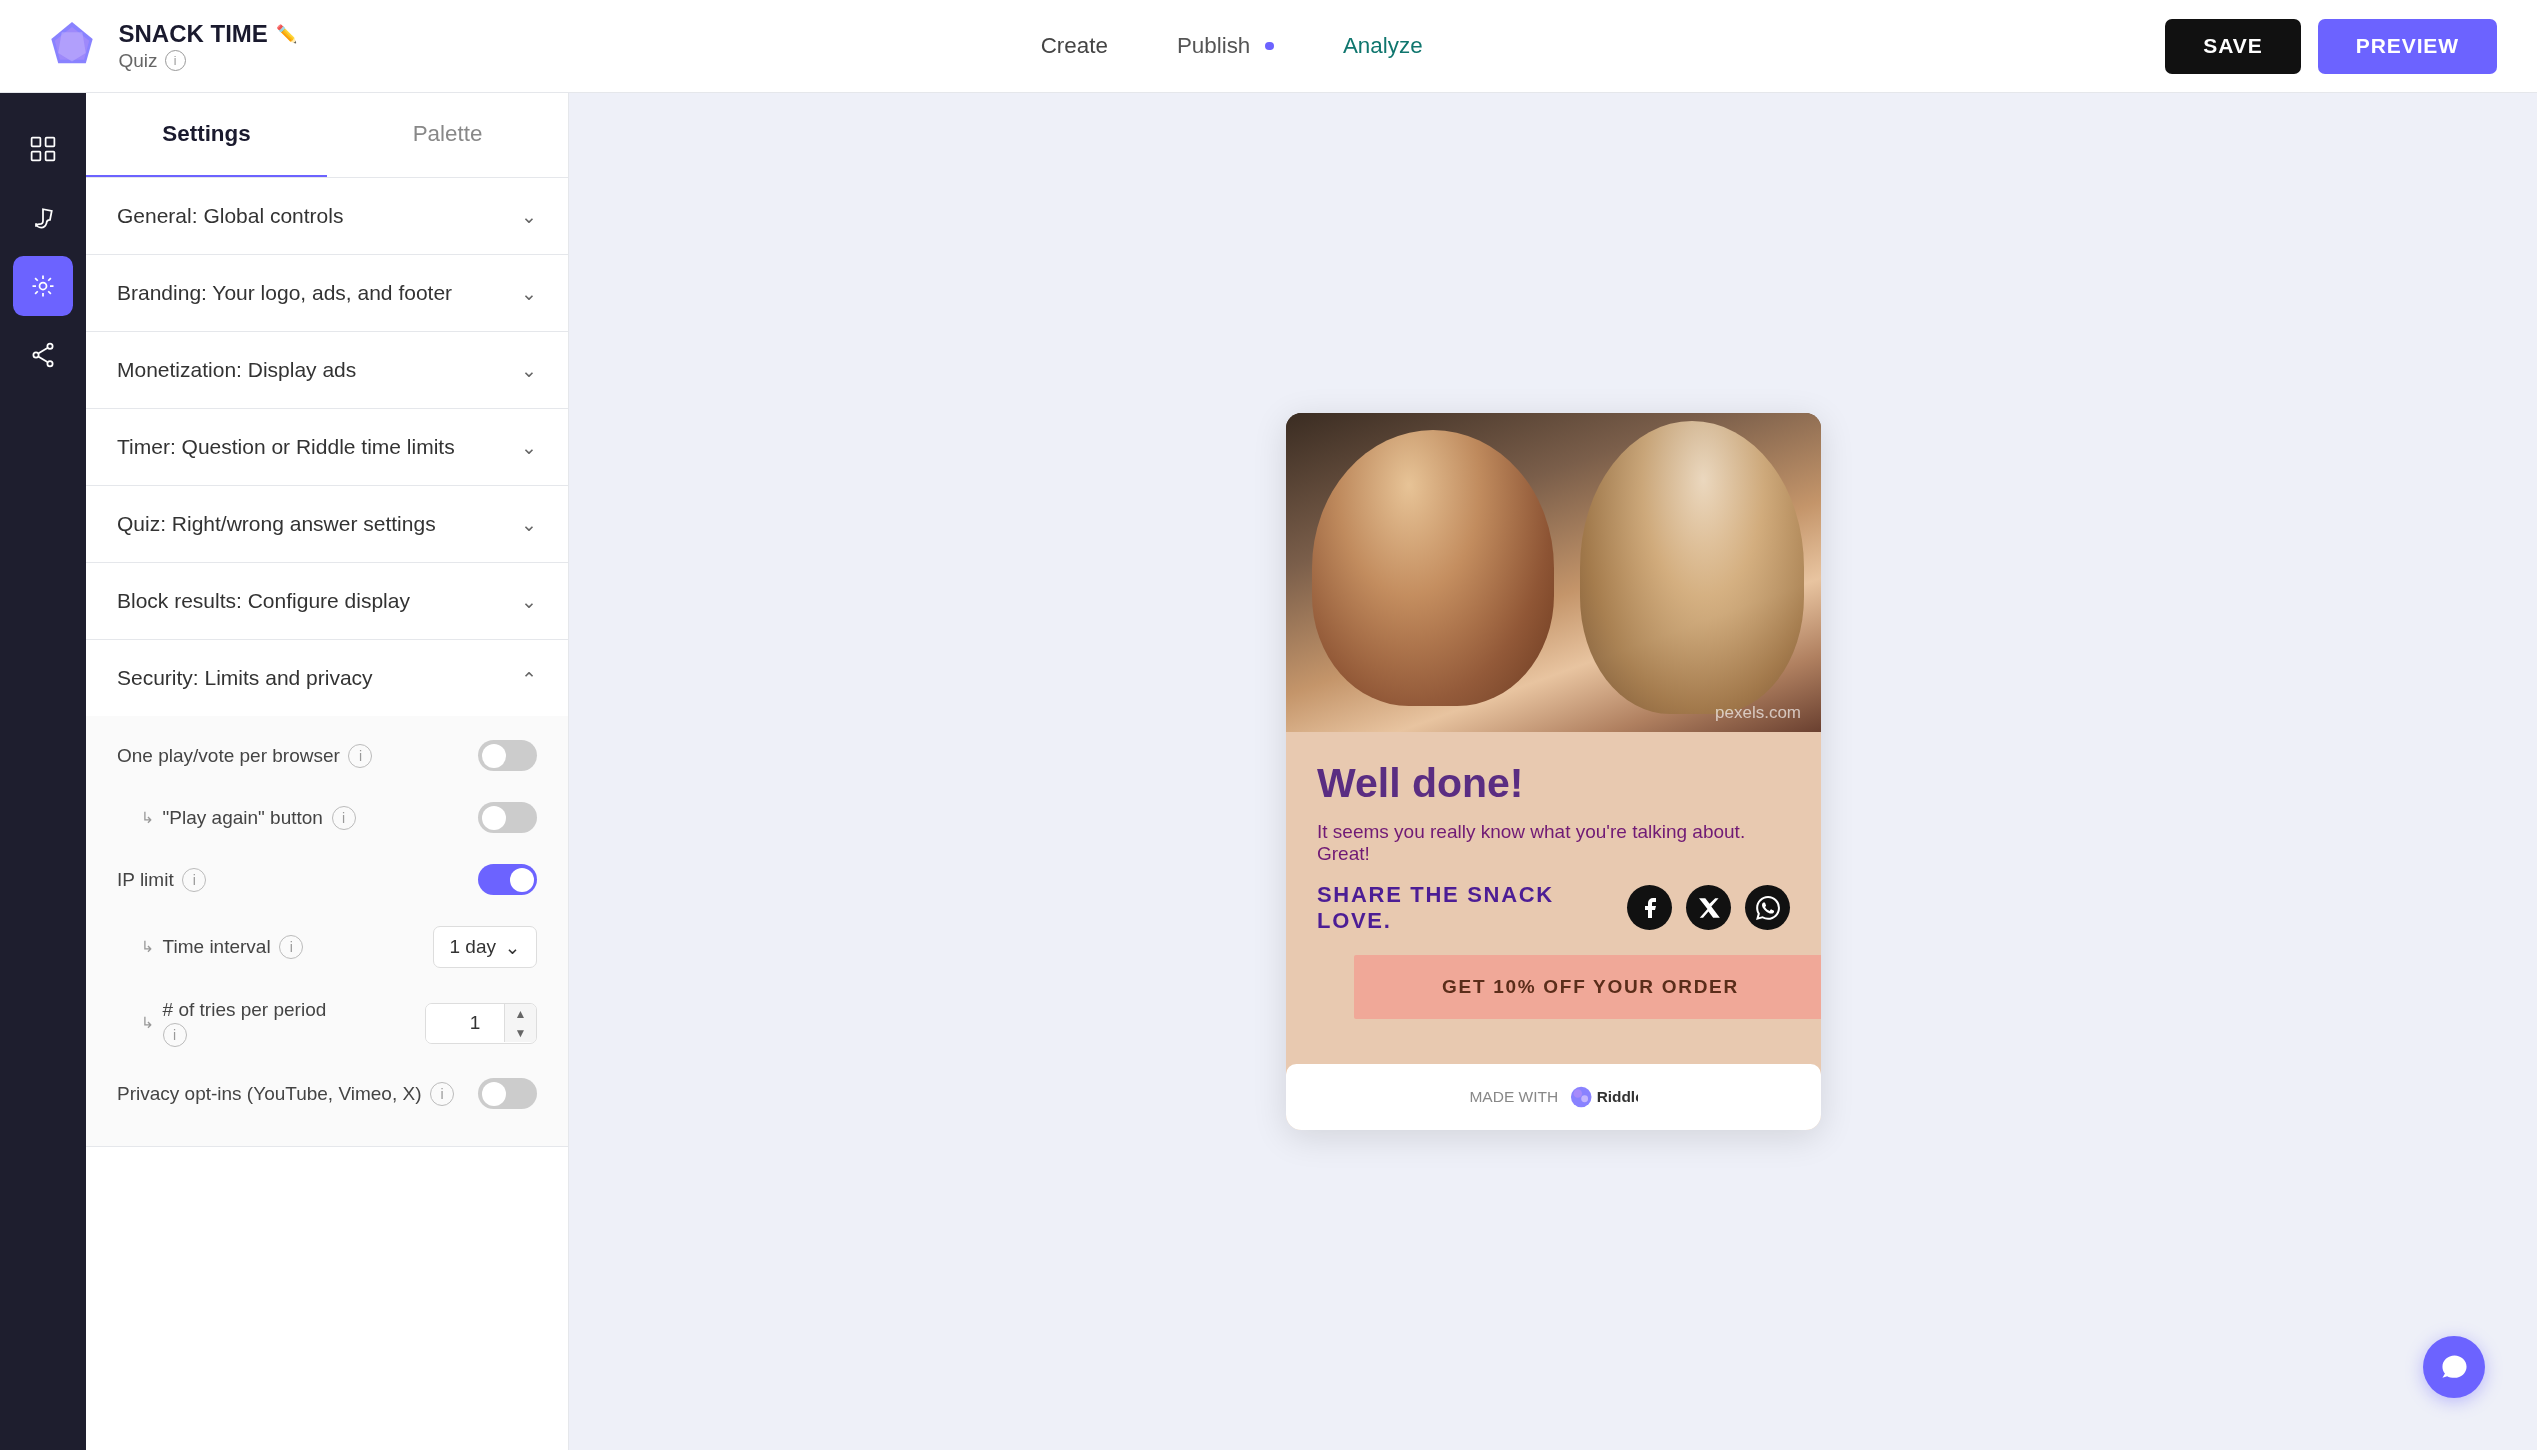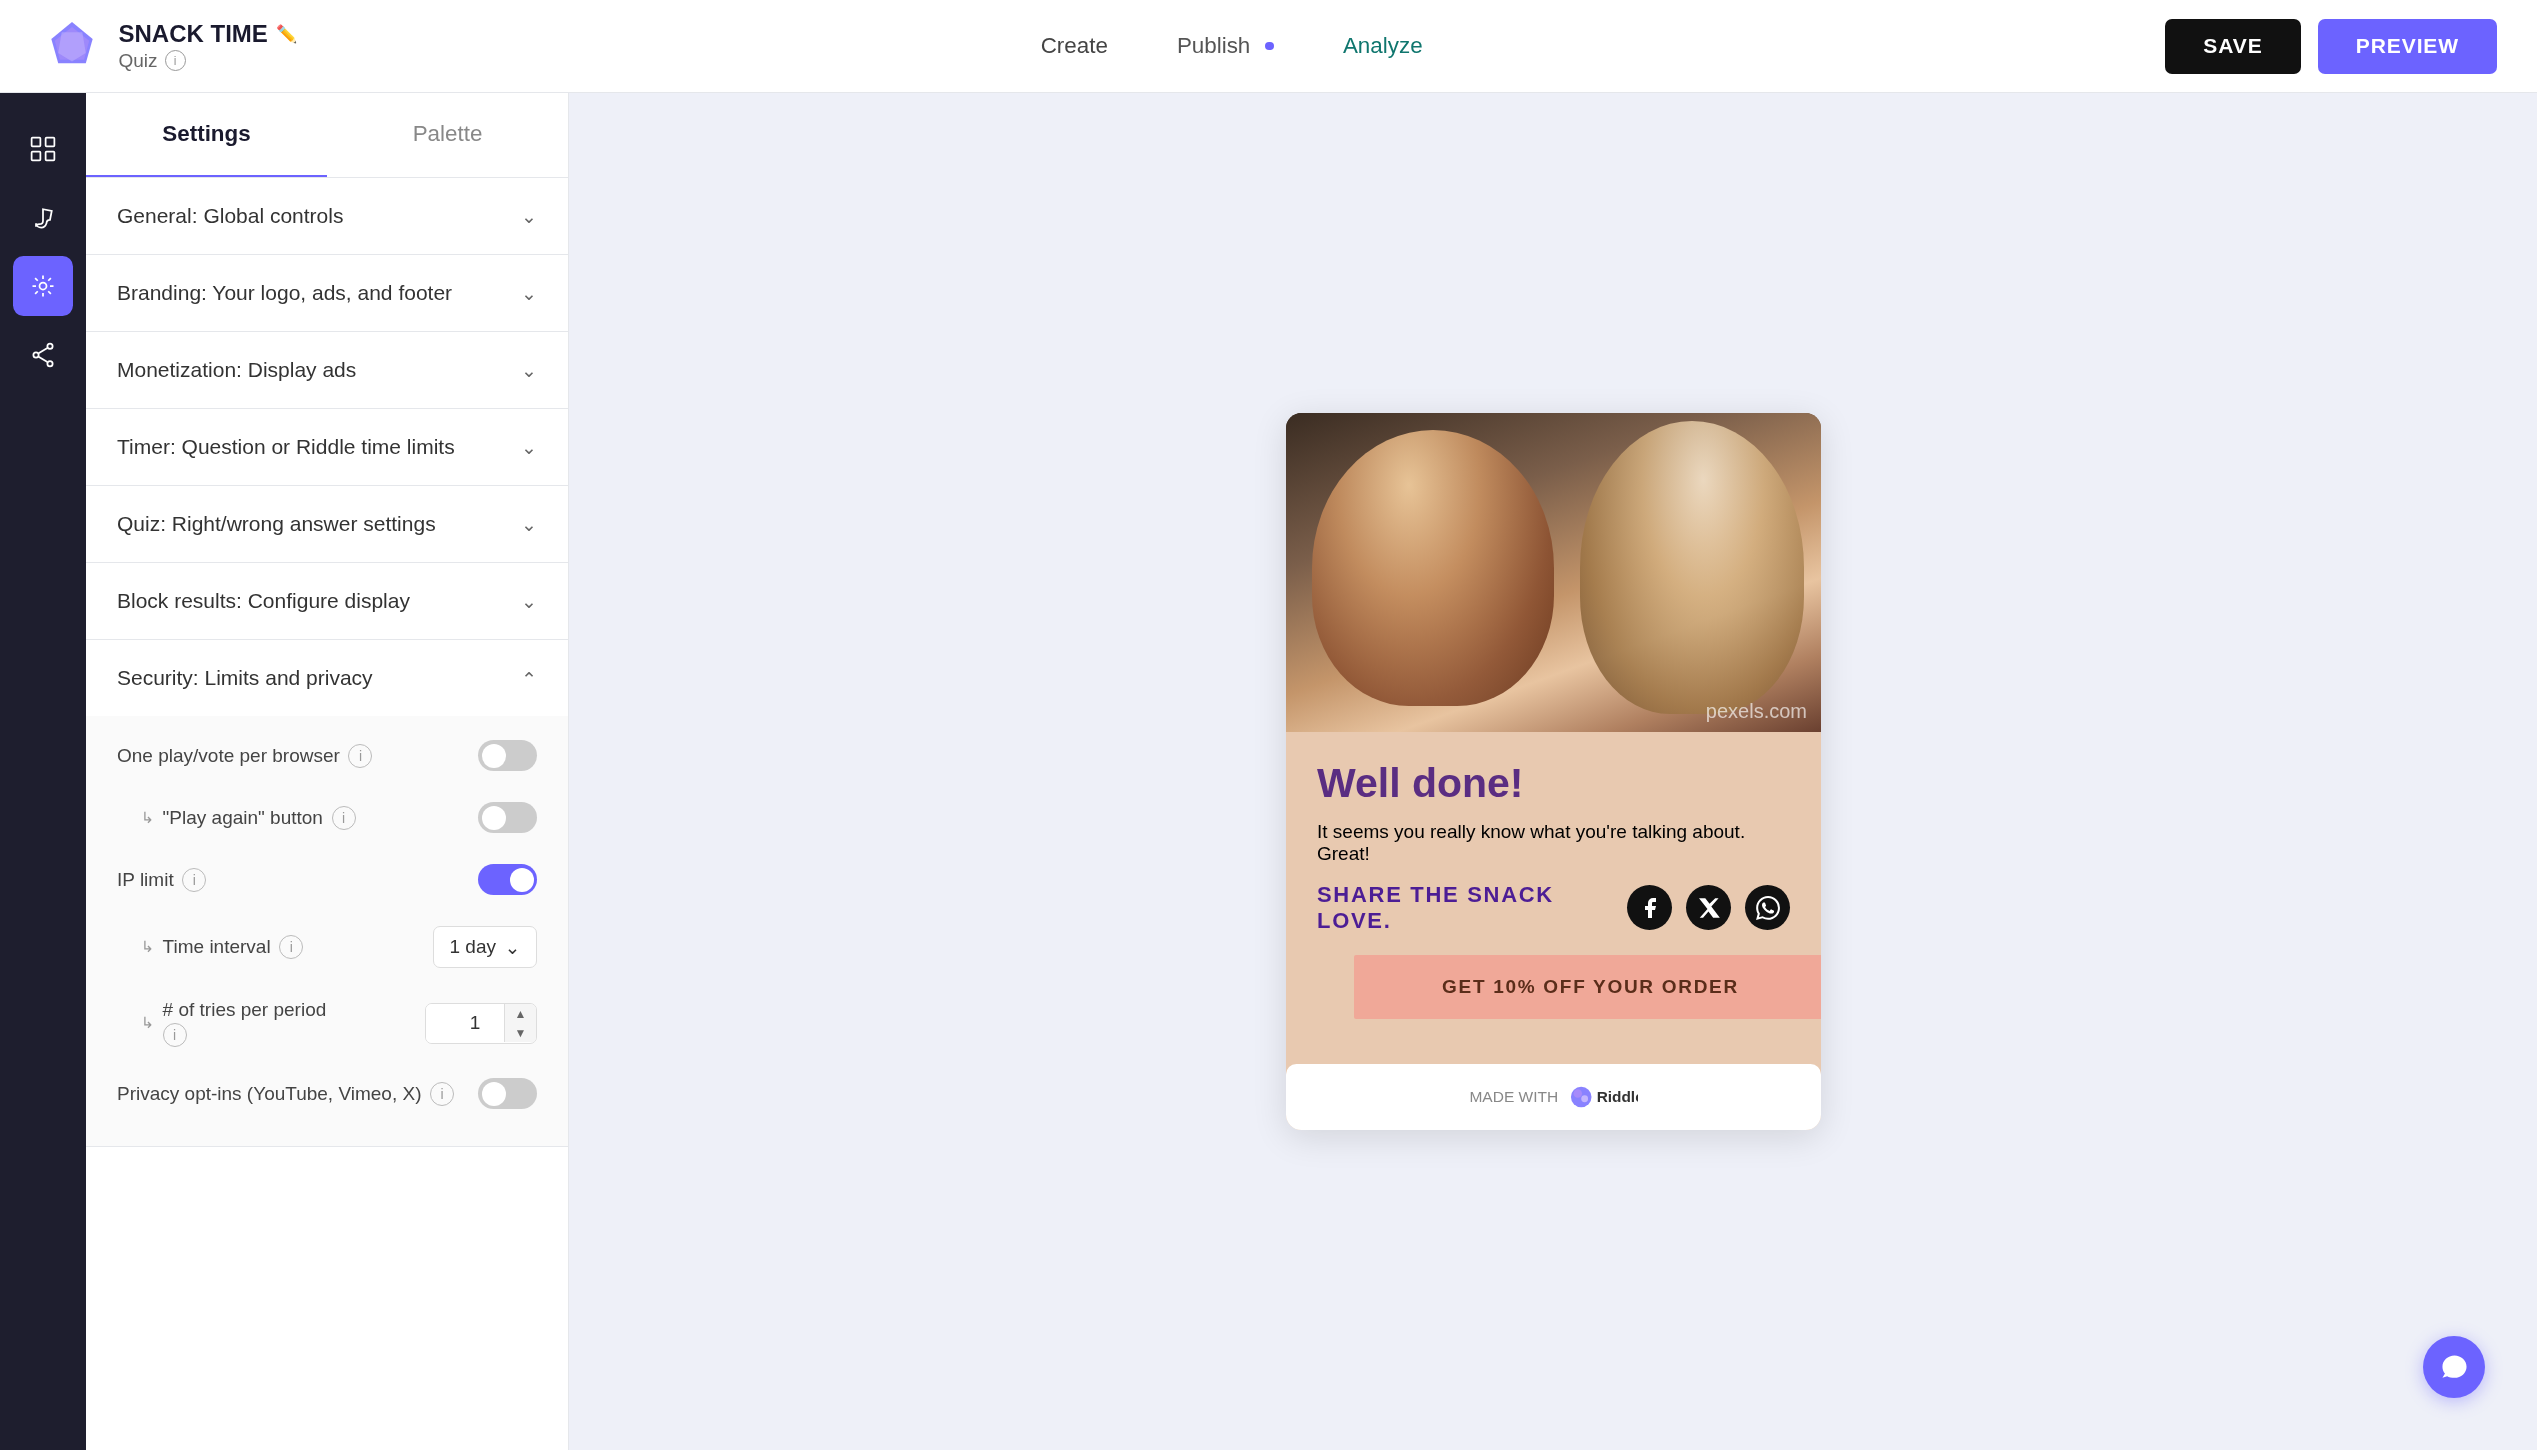--- a/index.html
+++ b/index.html
@@ -80,21 +80,21 @@
 
     
     .quiz-image-bg {
       width: 100%; height: 319px;
       background: linear-gradient(135deg, #2d2d2d 0%, #5a4a3a 40%, #8b6f5e 100%);
       position: relative; overflow: hidden;
     }
 
     .quiz-result { background: #e8c9b0; padding: 28px 31px; }
     .result-title { font-size: 41px; font-weight: 800; color: #5a2d82; margin-bottom: 14px; }
-    .result-desc { font-size: 19px; color: #000000; margin-bottom: 17px; }
+    .result-desc { font-size: 19px; color: #701a75; margin-bottom: 17px; }
     .result-share { display: flex; align-items: center; justify-content: space-between; margin-bottom: 21px; }
     .share-text { font-size: 22px; letter-spacing: 1.7px; color: #4c1d95; font-weight: 600; text-transform: uppercase; }
     .share-icons { display: flex; gap: 14px; }
     .share-icon { width: 45px; height: 45px; border-radius: 50%; background: #111; display: flex; align-items: center; justify-content: center; cursor: pointer; }
     .share-icon svg { width: 24px; height: 24px; fill: #fff; }
     .cta-btn { width: 100%; padding: 21px; background: #f0a898; border: none; border-radius: 2px; font-size: 19px; font-weight: 700; letter-spacing: 1.7px; color: #5a2d1a; cursor: pointer; text-transform: uppercase; margin-left: 37px; }
     .riddle-badge { display: flex; align-items: center; justify-content: center; gap: 10.4px; padding: 21px; background: #fff; margin: 17.3px 0 0; border-radius: 10.4px; font-size: 15.5px; color: #888; }
 
     
     .chat-bubble { position: absolute; bottom: 52px; right: 52px; width: 62px; height: 62px; background: #6c63ff; border-radius: 50%; display: flex; align-items: center; justify-content: center; cursor: pointer; box-shadow: 0 3.5px 17.3px rgba(108,99,255,0.4); }
@@ -304,21 +304,21 @@
   </div>
 
   <div class="preview-area">
     <div class="quiz-card">
 
       <div class="quiz-image-bg">
 
         <div style="position:absolute;top:0;left:0;width:100%;height:100%;background:linear-gradient(160deg,#3a2c22 0%,#7a5e4a 30%,#c4956a 55%,#e8c4a0 70%,#b08060 85%,#6a4030 100%);"></div>
         <div style="position:absolute;top:17.3px;left:26px;width:242px;height:276px;background:radial-gradient(ellipse at 40% 20%,#f5d0a0 0%,#c89060 35%,#8b5030 70%,#5a2810 100%);border-radius:50% 50% 40% 40%;opacity:0.9;"></div>
         <div style="position:absolute;top:8.6px;right:17.3px;width:224px;height:293px;background:radial-gradient(ellipse at 55% 20%,#f8e8d0 0%,#d4b080 35%,#a07848 70%,#6a4828 100%);border-radius:50% 50% 40% 40%;opacity:0.85;"></div>
-        <div style="position:absolute;bottom:8.6px;right:14px;font-size:20px;color:rgba(255,255,255,0.65);">pexels.com</div>
+        <div style="position:absolute;bottom:8.6px;right:20px;font-size:17px;color:rgba(255,255,255,0.65);">pexels.com</div>
       </div>
 
       <div class="quiz-result">
         <div class="result-title">Well done!</div>
         <div class="result-desc">It seems you really know what you're talking about. Great!</div>
 
         <div class="result-share">
           <span class="share-text">SHARE THE SNACK LOVE.</span>
           <div class="share-icons">
             <div class="share-icon">

